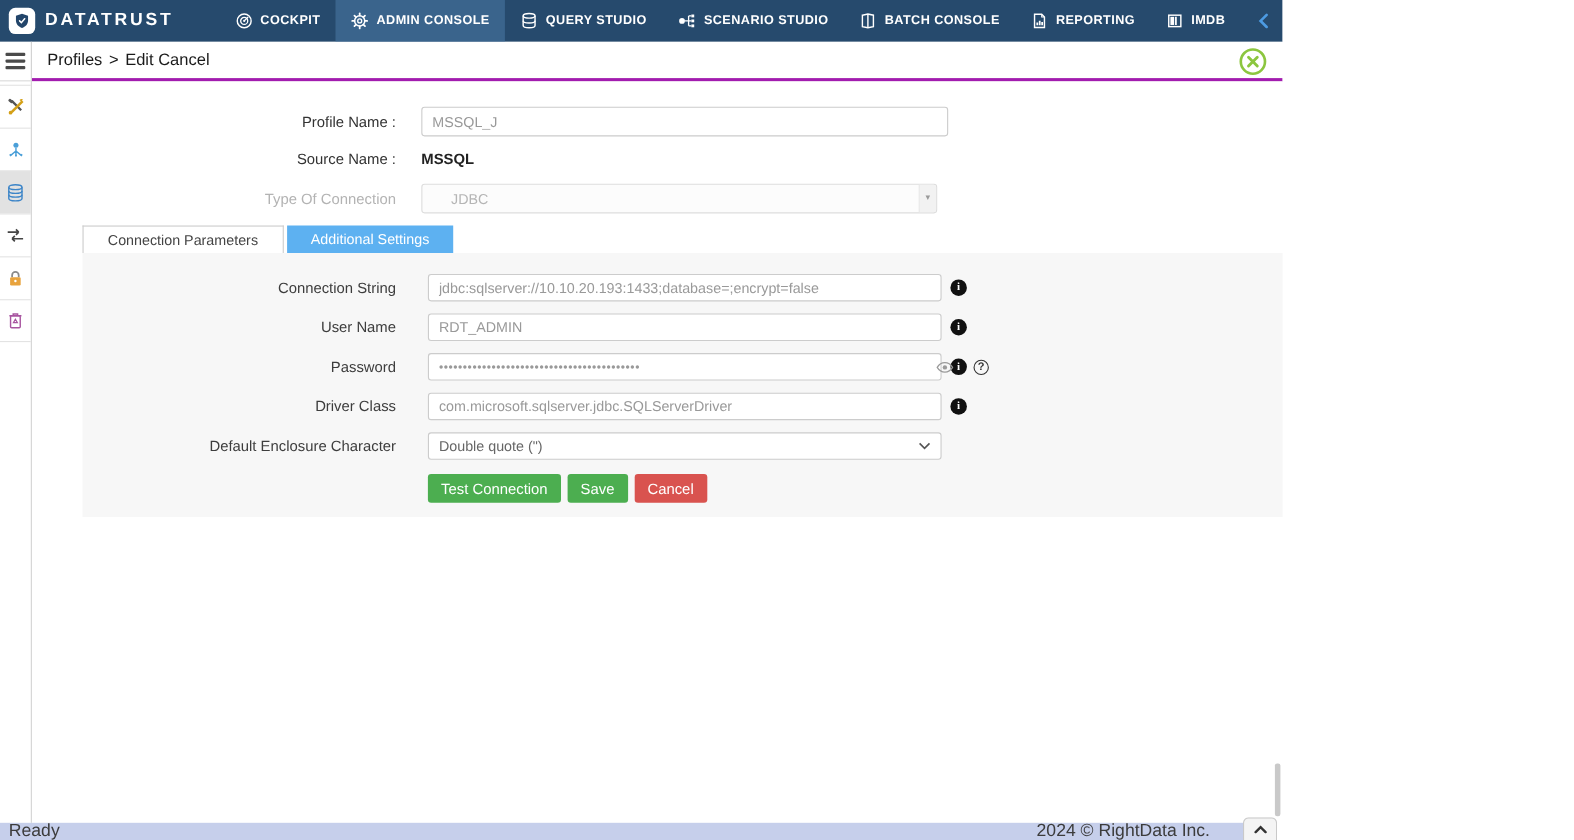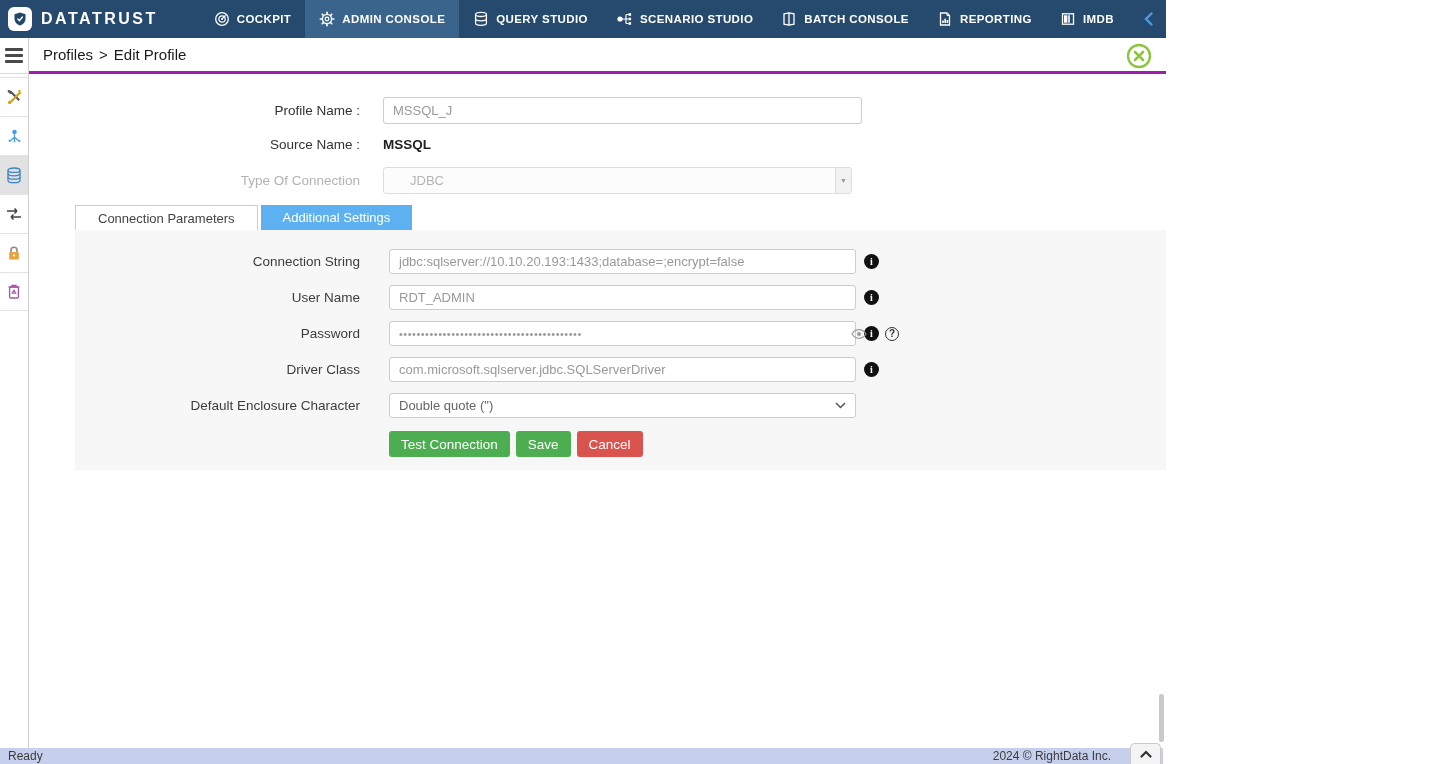--- a/index.html
+++ b/index.html
@@ -62,21 +62,21 @@
   .info-dot { margin-left:8px; width:15px; height:15px; background:#111; color:#fff; border-radius:50%; font-size:10px; font-weight:bold; display:flex; align-items:center; justify-content:center; cursor:pointer; font-family:"Liberation Serif",serif; }
   .q-dot { margin-left:6px; width:14px; height:14px; border:1.4px solid #333; color:#333; border-radius:50%; font-size:10px; font-weight:bold; display:flex; align-items:center; justify-content:center; cursor:pointer; }
   .sel { width:467px; height:25px; border:1px solid #ccc; border-radius:3px; background:#fff; color:#666; font-size:13px; display:flex; align-items:center; padding-left:9px; position:relative; cursor:pointer; }
   .sel .chev { position:absolute; right:9px; display:flex; }
   .btn-row { display:flex; gap:6px; margin:13px 0 0 314px; }
   .btn { height:26px; border:none; border-radius:3px; color:#fff; font-size:13.5px; padding:0 12px; cursor:pointer; font-family:"Liberation Sans",sans-serif; }
   .btn.green { background:#4cae50; }
   .btn.red { background:#d9534f; }
 
   
-  .statusbar { position:absolute; left:0; right:3px; bottom:0; height:16px; background:#c6cfeb; display:flex; align-items:center; justify-content:space-between; padding:0 52px 0 8px; font-size:12px; color:#3c3c3c;gap:16px; }
+  .statusbar { position:absolute; left:0; right:14px; bottom:0; height:16px; background:#c6cfeb; display:flex; align-items:center; justify-content:space-between; padding:0 52px 0 8px; font-size:16px; color:#3c3c3c;gap:16px; }
   .scroll-top-btn { position:absolute; right:5px; bottom:0; width:31px; height:21px; background:#f4f4f4; border:1px solid #c9c9c9; border-bottom:none; border-radius:5px 5px 0 0; display:flex; align-items:center; justify-content:center; cursor:pointer; z-index:5; }
   .vscroll-thumb { position:absolute; right:2px; bottom:22px; width:5px; height:48px; background:#c9c9c9; border-radius:2px; cursor:pointer; }
 
   svg { display:block; }
 </style>
 </head>
 <body>
 
 <div class="app">
 
@@ -219,21 +219,21 @@
             <path d="M13 24l3 3 3-3 -3 8z" fill="#5a5a5a"></path>
           </svg>
       </div>
     </div>
   </div>
 
   <div class="crumbbar">
     <div class="crumb">
       <span class="root">Profiles</span>
       <span>&gt;</span>
-      <span>Edit Profile</span>
+      <span>Edit Cancel</span>
     </div>
     <div class="close-btn">
       <svg width="28" height="28" viewBox="0 0 28 28" fill="none" stroke="#8cc63f">
           <circle cx="14" cy="14" r="11" stroke-width="2.4"></circle>
           <path d="M10 10l8 8M18 10l-8 8" stroke-width="2.6" stroke-linecap="round"></path>
         </svg>
     </div>
   </div>
 
   <div class="sidebar">

